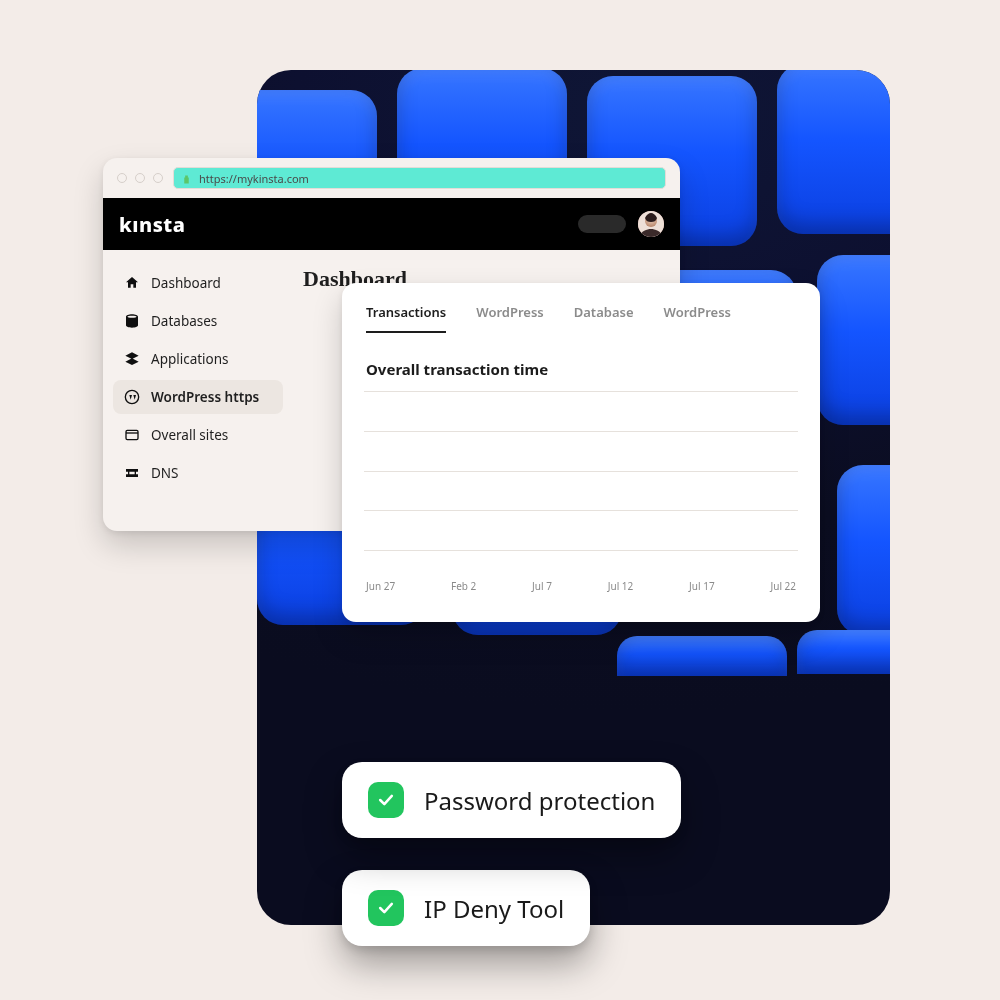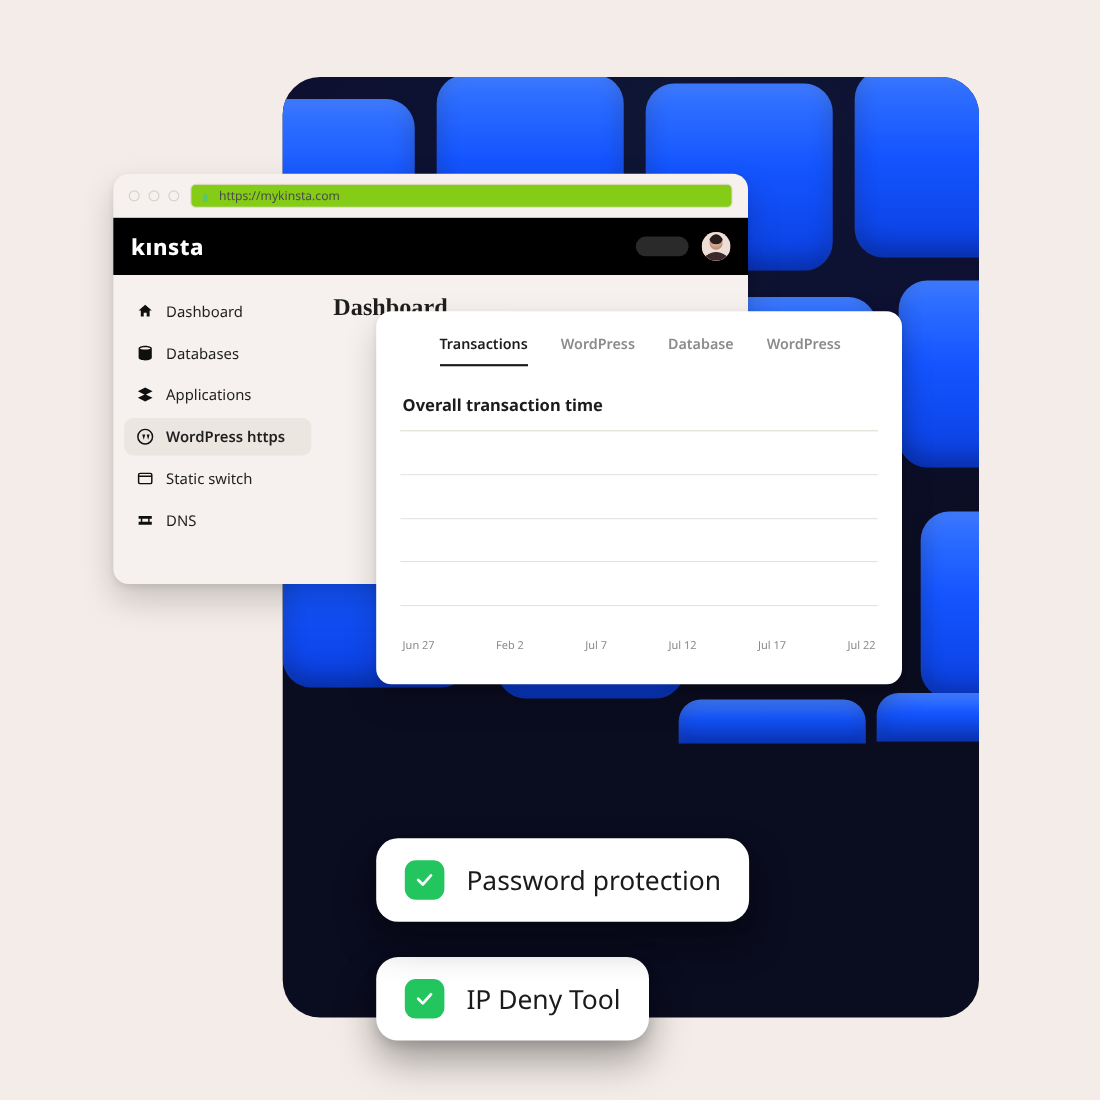--- a/index.html
+++ b/index.html
@@ -53,21 +53,21 @@
     box-shadow:var(--card-shadow); padding-top:40px;
   }
   .browser .chrome{
     position:absolute; left:0; top:0; height:40px; width:100%; display:flex; align-items:center; gap:10px;
     padding:0 14px;
   }
   .traffic{display:flex; gap:8px; align-items:center;}
   .dot{width:10px;height:10px;border-radius:50%;border:1px solid #d6cfca;background:transparent;}
   .url{
     flex:1; display:flex; align-items:center; gap:8px; height:22px; border:1px solid #e3dcd7; border-radius:5px;
-    padding:0 8px; background:#84cc16; color:#4a4a4a; font-size:11px;
+    padding:0 8px; background:#5eead4; color:#4a4a4a; font-size:11px;
   }
   .lock{width:9px;height:11px;display:inline-block;background:#5cc66a;
     clip-path: polygon(25% 45%, 25% 100%, 75% 100%, 75% 45%, 65% 45%, 65% 28%, 35% 28%, 35% 45%);
     border-radius:1px;
   }
   .lock::before{content:"";display:block;width:7px;height:7px;border:2px solid #5cc66a;border-bottom:0;border-radius:6px 6px 0 0;margin:-8px 0 0 -0.5px}
 
   .topbar{
     margin:0; height:52px; background:var(--bar-black);
     display:flex; align-items:center; justify-content:space-between; padding:0 16px;
@@ -87,21 +87,21 @@
   .side-item .ico{width:18px;height:18px;display:inline-flex;align-items:center;justify-content:center;color:#0f0f0f}
   .side-item.active{background:#ece6e1; font-weight:600;}
   .main{flex:1; padding:16px 0 0 10px;}
   .page-title{font-family: ui-serif, Georgia, "Times New Roman", serif; font-size:22px; color:#1e1e1e; font-weight:600}
 
   
   .apm{
     position:absolute; left:342px; top:283px; width:478px; height:339px; background:#fff; border-radius:14px;
     box-shadow:var(--card-shadow); padding:12px 22px 10px; overflow:hidden;
   }
-  .tabs{display:flex; gap:30px; font-size:13px; color:#7b7b7b; padding:8px 0 0 2px;justify-content:center;}
+  .tabs{display:flex; gap:30px; font-size:13px; color:#7b7b7b; padding:8px 0 0 2px;}
   .tab{padding-bottom:10px; border-bottom:2px solid transparent; font-weight:600; color:#8b8b8b; cursor:pointer}
   .tab.active{color:#1d1d1d; border-color:#1d1d1d}
   .chart-title{font-size:15px; font-weight:700; margin:26px 2px 12px; color:#1c1c1c}
   .chart{position:relative; height:200px; border-top:1px solid var(--grid);}
   .gridlines{position:absolute; inset:0;}
   .gl{position:absolute; left:0; right:0; border-top:1px solid var(--grid)}
   .bars{position:absolute; inset:0; display:flex; align-items:flex-end; padding:0 2px;}
   .bar-col{flex:1; max-width:8px; margin:0 2px; border-radius:2px 2px 0 0; overflow:hidden; display:flex; flex-direction:column; justify-content:flex-end;}
   .seg{width:100%;}
   .seg.orange{background:var(--c-orange)}
@@ -214,21 +214,21 @@
           </span>
           <span>WordPress https</span>
         </div>
         <div class="side-item">
           <span class="ico">
             <svg viewBox="0 0 24 24" width="16" height="16">
                 <rect x="3" y="5" width="18" height="14" rx="2" fill="none" stroke="currentColor" stroke-width="2"></rect>
                 <path d="M3 9h18" stroke="currentColor" stroke-width="2"></path>
               </svg>
           </span>
-          <span>Static switch</span>
+          <span>Overall sites</span>
         </div>
         <div class="side-item">
           <span class="ico">
             <svg viewBox="0 0 24 24" width="16" height="16">
                 <path fill="currentColor" d="M4 7h16v2H4zM4 15h16v2H4zM7 7v10M17 7v10" stroke="currentColor" stroke-width="2"></path>
               </svg>
           </span>
           <span>DNS</span>
         </div>
       </nav>

